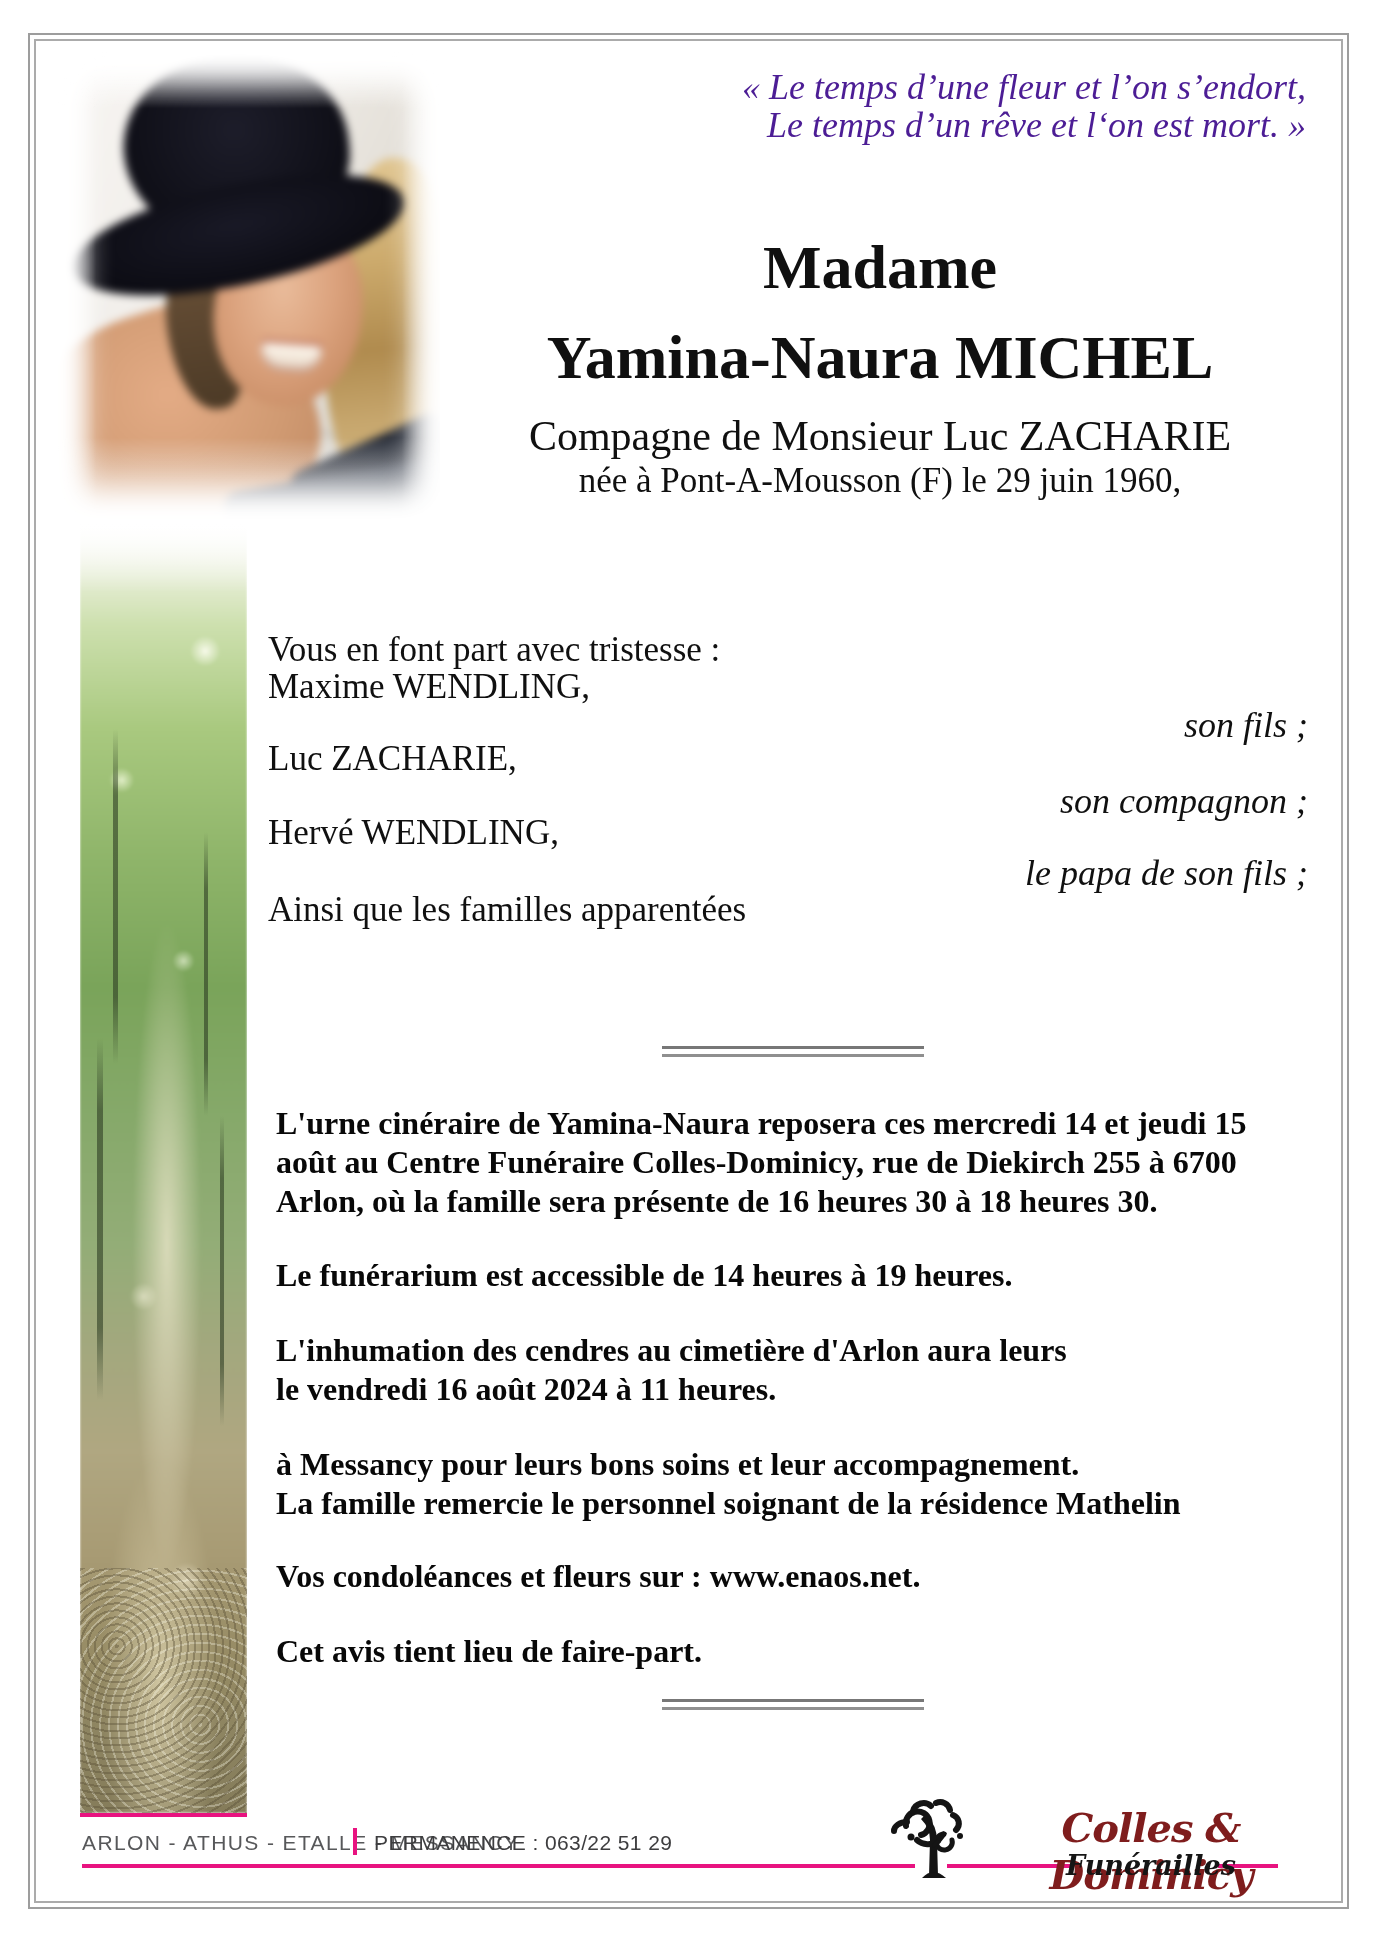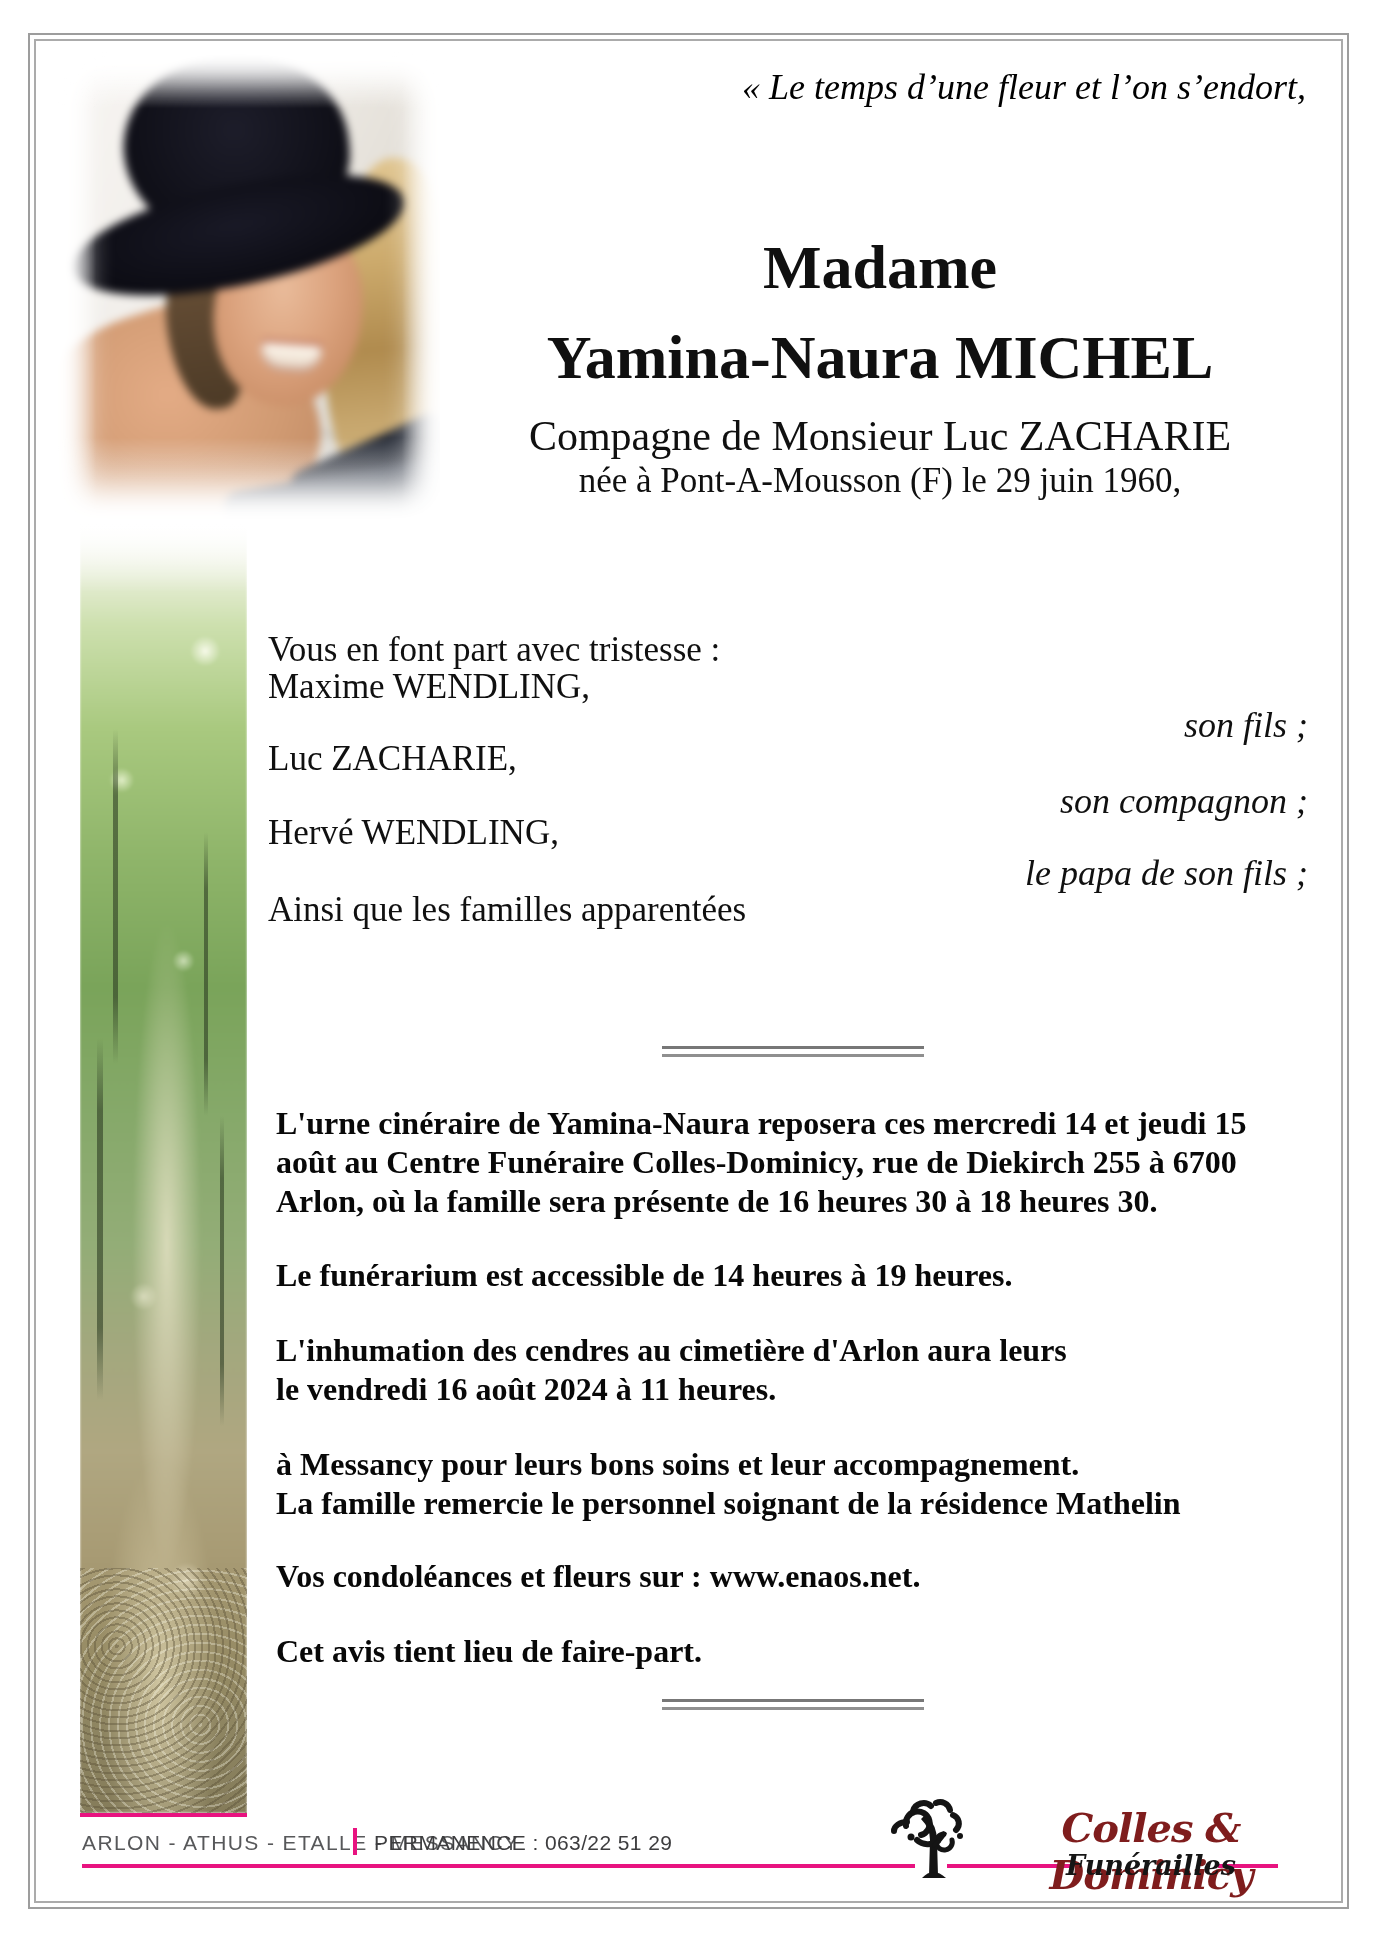--- a/index.html
+++ b/index.html
@@ -48,21 +48,21 @@
   .t2{left:74%;top:24%;width:4px;height:22%;}
   .t3{left:10%;top:40%;width:6px;height:28%;}
   .t4{left:84%;top:46%;width:4px;height:24%;}
   .gravel{position:absolute;left:0;right:0;bottom:0;height:19%;
     background:repeating-radial-gradient(circle at 22% 32%, rgba(90,80,55,.4) 0 2px, transparent 2px 7px),
                repeating-radial-gradient(circle at 72% 64%, rgba(255,255,240,.3) 0 2px, transparent 2px 9px);}
   .forest-top-fade{position:absolute;left:0;right:0;top:0;height:70px;background:linear-gradient(#fff,rgba(255,255,255,0));}
 
   
   .quote{right:71px;top:68px;width:760px;text-align:right;font-style:italic;
-         font-size:36px;line-height:38px;color:#000000;}
+         font-size:36px;line-height:38px;color:#4c1d95;}
   .title-block{left:430px;width:900px;text-align:center;}
   .t-madame{top:232px;font-size:62px;font-weight:bold;}
   .t-name{top:322px;font-size:62px;font-weight:bold;}
   .t-relation{top:412px;font-size:42px;}
   .t-birthdeath{top:460px;font-size:35px;line-height:41px;}
 
   .fam{font-size:35px;}
   .fam-left{left:268px;}
   .fam-right{right:69px;font-style:italic;font-size:36px;text-align:right;}
   .f-intro{top:630px;}
@@ -136,20 +136,21 @@
   <div class="trunk t1"></div>
   <div class="trunk t2"></div>
   <div class="trunk t3"></div>
   <div class="trunk t4"></div>
   <div class="gravel"></div>
   <div class="forest-top-fade"></div>
 </div>
 
 <div class="abs quote">
   <div>« Le temps d’une fleur et l’on s’endort,</div>
+  <div>Le temps d’un rêve et l‘on est mort. »</div>
 </div>
 
 <div class="abs title-block t-madame">Madame</div>
 <div class="abs title-block t-name">Yamina-Naura MICHEL</div>
 <div class="abs title-block t-relation">Compagne de Monsieur Luc ZACHARIE</div>
 <div class="abs title-block t-birthdeath">
   <div>née à Pont-A-Mousson (F) le 29 juin 1960,</div>
 </div>
 
 <div class="abs fam fam-left f-intro">Vous en font part avec tristesse :</div>

